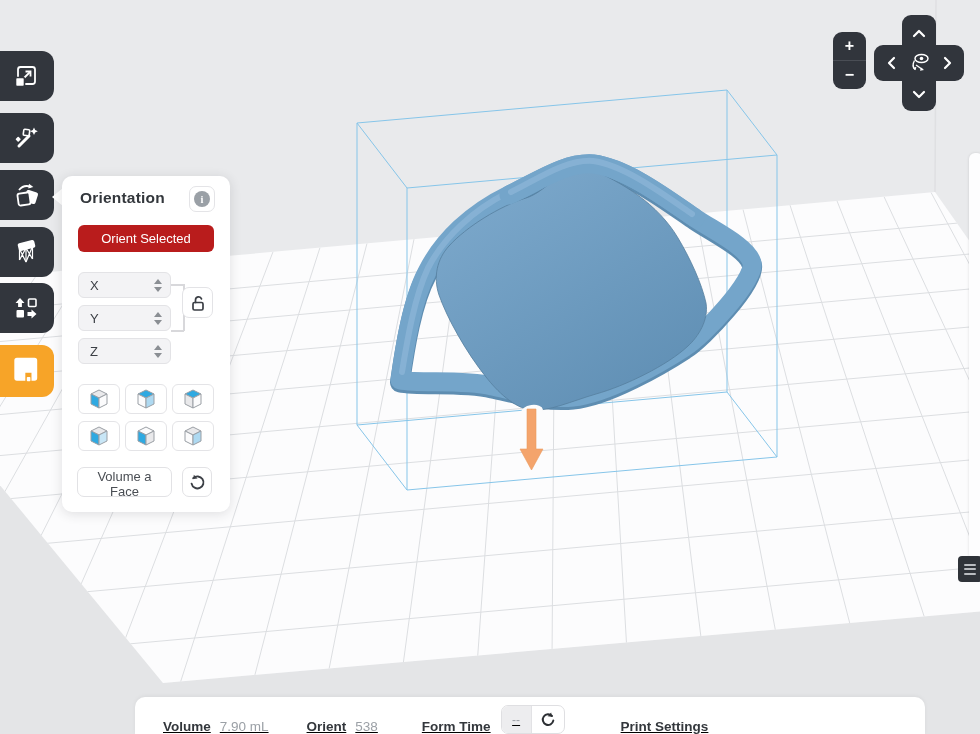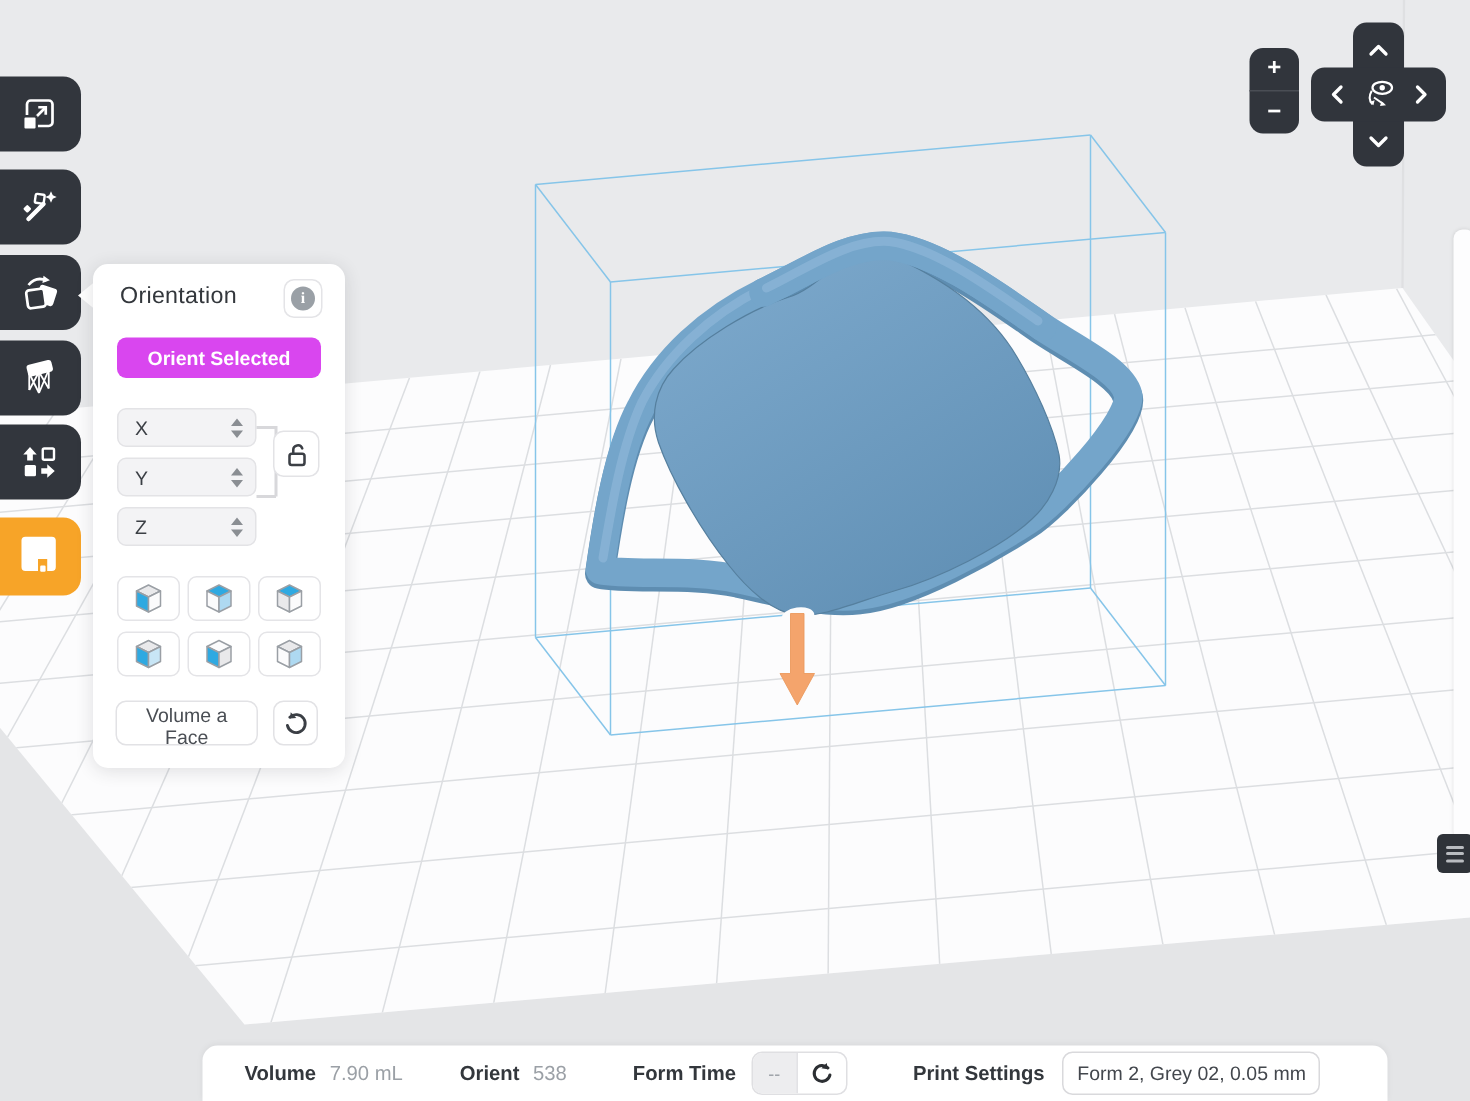--- a/index.html
+++ b/index.html
@@ -14,27 +14,27 @@
   .tool-btn{position:absolute;left:-12px;width:66px;height:50px;background:#32363d;
     border-radius:12px;display:flex;align-items:center;justify-content:center;
     padding-left:10px;box-sizing:border-box;cursor:pointer;}
   .tool-btn.orange{background:#f7a428;height:52px;}
 
   
   #orient-panel{position:absolute;left:62px;top:176px;width:168px;height:336px;background:#fff;
     border-radius:10px;box-shadow:0 2px 12px rgba(40,44,50,.14);}
   #panel-notch{position:absolute;left:52px;top:188px;width:0;height:0;
     border-top:9px solid transparent;border-bottom:9px solid transparent;border-right:11px solid #fff;}
-  .panel-title{position:absolute;left:18px;top:13px;font-size:15.5px;font-weight:400;color:#33373c;letter-spacing:.2px;}
+  .panel-title{position:absolute;left:18px;top:13px;font-size:15.5px;font-weight:700;color:#33373c;letter-spacing:.2px;}
   .info-btn{position:absolute;right:15px;top:10px;width:24px;height:24px;border:1px solid #e4e4e7;border-radius:7px;
     display:flex;align-items:center;justify-content:center;background:#fff;cursor:pointer;}
   .info-circle{width:16px;height:16px;border-radius:50%;background:#9aa0a6;color:#fff;font-size:10.5px;font-weight:700;
     display:flex;align-items:center;justify-content:center;font-family:"Liberation Serif",serif;}
-  .orient-btn{position:absolute;left:16px;top:49px;width:136px;height:27px;background:#d946ef;border:none;border-radius:6px;
-    color:#fff;font-size:13px;font-family:"Liberation Sans",sans-serif;cursor:pointer;font-weight:bold;}
+  .orient-btn{position:absolute;left:16px;top:49px;width:136px;height:27px;background:#b91c1c;border:none;border-radius:6px;
+    color:#fff;font-size:13px;font-family:"Liberation Sans",sans-serif;cursor:pointer;}
   .axis-field{position:absolute;left:16px;width:93px;height:26px;background:#f3f3f5;border:1px solid #e3e3e6;border-radius:6px;
     box-sizing:border-box;display:flex;align-items:center;padding:0 8px 0 11px;cursor:text;}
   .axis-label{font-size:13px;color:#3b3f45;flex:1;}
   .stepper{display:flex;flex-direction:column;gap:3px;align-items:center;cursor:pointer;}
   .stepper .up{width:0;height:0;border-left:4px solid transparent;border-right:4px solid transparent;border-bottom:5px solid #8a8e93;}
   .stepper .dn{width:0;height:0;border-left:4px solid transparent;border-right:4px solid transparent;border-top:5px solid #8a8e93;}
   .bracket{position:absolute;pointer-events:none;}
   .lock-btn{position:absolute;left:120px;top:111px;width:29px;height:29px;background:#fff;border:1px solid #e3e3e6;
     border-radius:7px;display:flex;align-items:center;justify-content:center;cursor:pointer;}
   .cube-btn{position:absolute;width:40px;height:28px;background:#fff;border:1px solid #e4e4e7;border-radius:6px;
@@ -56,21 +56,21 @@
   
   #layer-track{position:absolute;left:969px;top:153px;width:14px;height:407px;background:#fdfdfe;border-radius:6px;
     box-shadow:0 0 3px rgba(0,0,0,.12);cursor:pointer;}
   #layer-handle{position:absolute;left:958px;top:556px;width:24px;height:26px;background:#2f3339;border-radius:4px;
     display:flex;flex-direction:column;align-items:center;justify-content:center;gap:2.5px;cursor:grab;}
   #layer-handle span{display:block;width:12px;height:2px;background:#b9bcc0;border-radius:1px;}
 
   
   #status-bar{position:absolute;left:135px;bottom:0;width:790px;height:37px;background:#fff;
     border-radius:10px 10px 0 0;box-shadow:0 -1px 4px rgba(0,0,0,.05);
-    display:flex;align-items:center;padding:0 28px;box-sizing:border-box;font-size:13.5px;}
+    display:flex;align-items:flex-end;padding:0 28px;box-sizing:border-box;font-size:13.5px;text-decoration:underline;}
   .sb-label{font-weight:700;color:#33373c;}
   .sb-value{color:#9ba0a6;margin-left:9px;}
   .pt-control{margin-left:10px;width:62px;height:27px;border:1px solid #dfdfe2;border-radius:7px;display:flex;
     overflow:hidden;background:#fff;cursor:pointer;}
   .pt-control .dash{width:29px;background:#ededef;color:#9ba0a6;display:flex;align-items:center;justify-content:center;
     font-size:12px;border-right:1px solid #e2e2e5;}
   .pt-control .refresh{flex:1;display:flex;align-items:center;justify-content:center;}
   .ps-box{margin-left:12px;width:170px;height:27px;border:1px solid #d9d9dc;border-radius:7px;background:#fff;
     display:flex;align-items:center;justify-content:center;font-size:13px;color:#43474d;cursor:pointer;}
 </style>
@@ -398,17 +398,16 @@
     <div class="pt-control">
       <div class="dash">--</div>
       <div class="refresh">
         <svg width="16" height="16" viewBox="0 0 16 16">
           <path d="M 12 4 A 5.3 5.3 0 1 0 13.3 8.6" fill="none" stroke="#2c2f33" stroke-width="2" stroke-linecap="round"></path>
           <path d="M 11.2 0.6 L 11.8 4.8 L 7.6 4.2 Z" fill="#2c2f33"></path>
         </svg>
       </div>
     </div>
 
-    <span class="sb-label" style="margin-left:44px">Print Settings</span>
-    <div class="ps-box">Form 2, Grey 02, 0.05 mm</div>
+    <span class="sb-label" style="margin-left:56px">Print Settings</span>
   </div>
 
 </div>
 
 </body></html>

